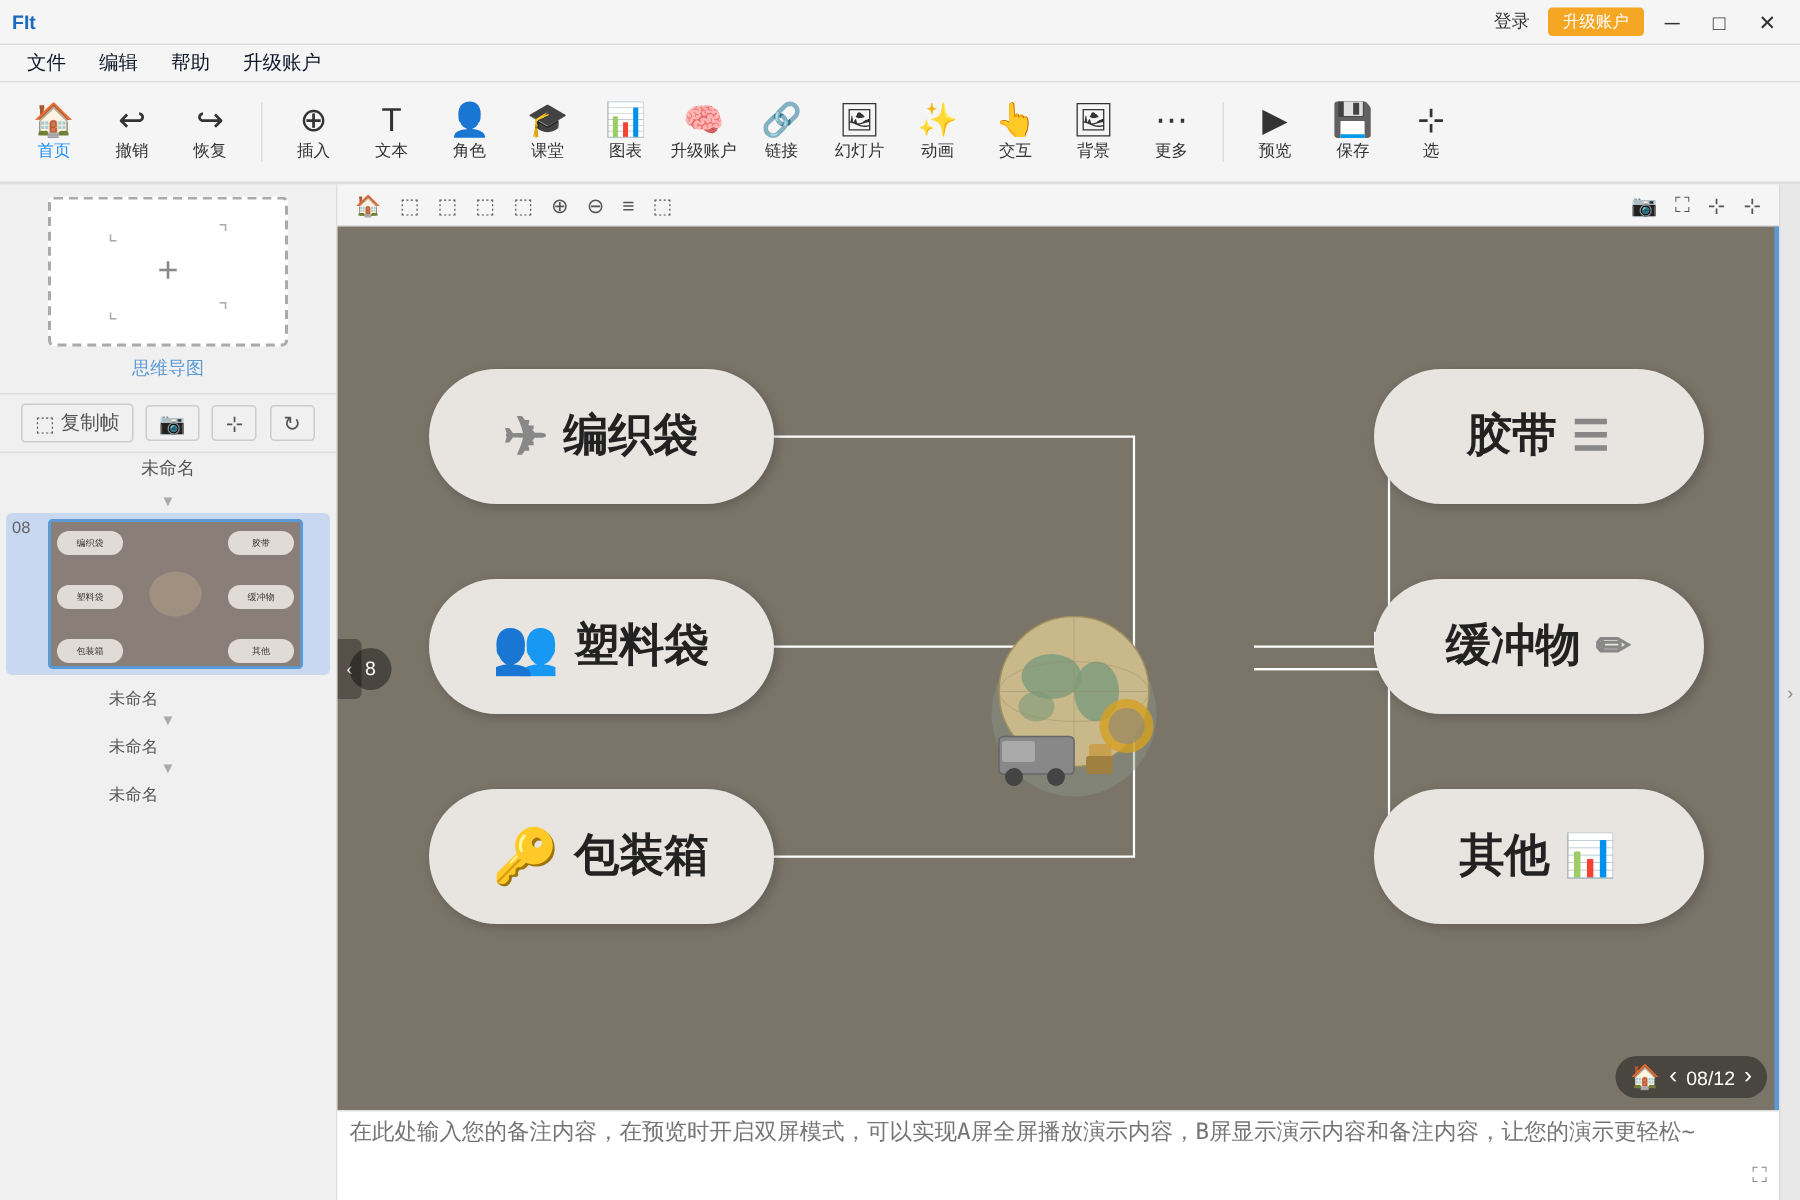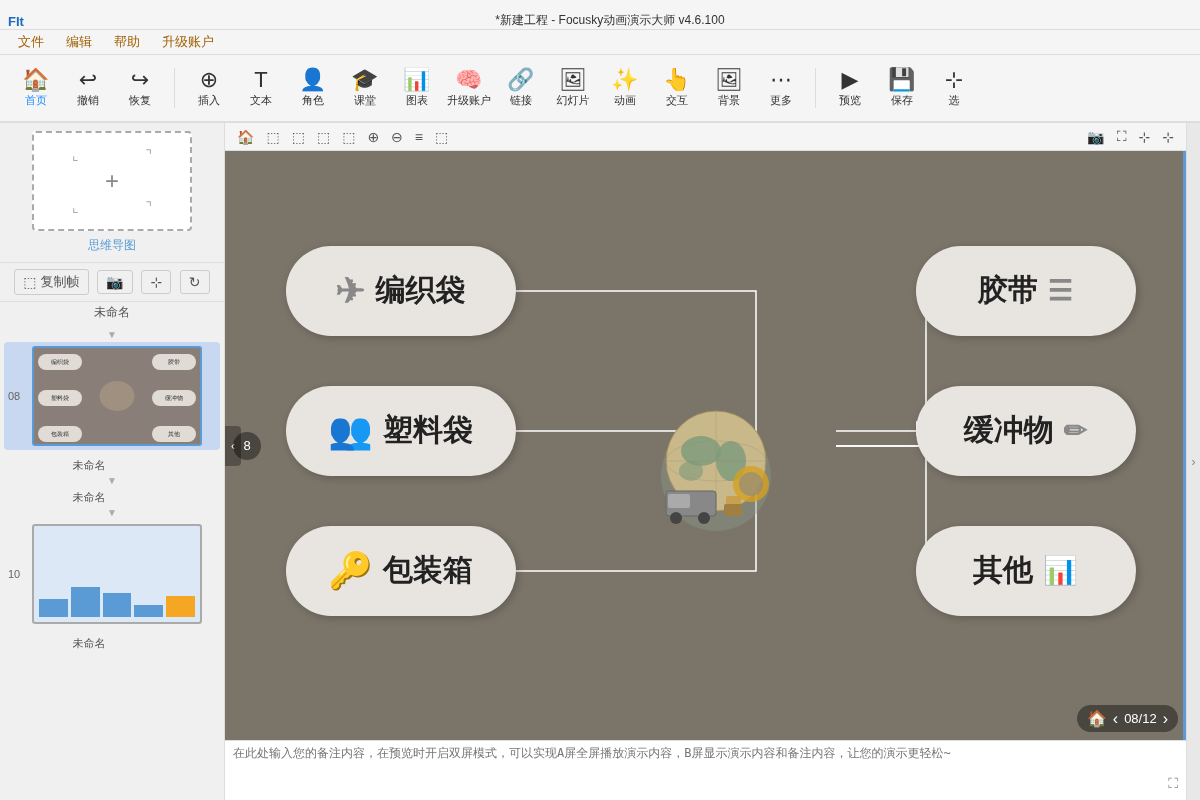--- a/index.html
+++ b/index.html
@@ -3,21 +3,21 @@
   <meta charset="utf-8">
   <style>
     * { box-sizing: border-box; margin: 0; padding: 0; }
     body { font-family: 'Microsoft YaHei', sans-serif; width: 1200px; height: 800px; overflow: hidden; background: #f0f0f0; }
 
     
     #titlebar {
       height: 30px;
       background: #f5f5f5;
       display: flex;
-      align-items: flex-end;
+      align-items: center;
       justify-content: space-between;
       border-bottom: 1px solid #ddd;
       padding: 0 8px;
       font-size: 12px;
       color: #333;
     }
     #titlebar .left-controls { display: flex; gap: 6px; align-items: center; }
     #titlebar .title { flex: 1; text-align: center; font-size: 12px; }
     #titlebar .right-controls { display: flex; align-items: center; gap: 6px; }
     .title-btn { background: none; border: none; font-size: 12px; cursor: pointer; padding: 2px 6px; color: #333; }
@@ -28,21 +28,21 @@
     #menubar {
       height: 25px;
       background: #f5f5f5;
       display: flex;
       align-items: center;
       padding: 0 8px;
       gap: 2px;
       border-bottom: 1px solid #ddd;
       font-size: 13px;
     }
-    .menu-item { padding: 2px 10px; cursor: pointer; color: #a16207; }
+    .menu-item { padding: 2px 10px; cursor: pointer; color: #0f172a; }
 
     
     #toolbar {
       height: 68px;
       background: #f5f5f5;
       display: flex;
       align-items: center;
       padding: 0 10px;
       gap: 4px;
       border-bottom: 2px solid #ddd;
@@ -96,21 +96,21 @@
     .sidebar-tool-btn {
       background: none; border: 1px solid #ccc; border-radius: 3px;
       padding: 3px 8px; cursor: pointer; font-size: 13px; color: #555;
       display: flex; align-items: center; gap: 4px;
     }
     .sidebar-tool-icon { font-size: 14px; }
     .sidebar-name { font-size: 12px; color: #555; text-align: center; padding: 2px; }
 
     .slide-list { flex: 1; overflow-y: auto; padding: 4px; }
     .slide-item {
-      display: flex; align-items: center; gap: 6px;
+      display: flex; align-items: flex-start; gap: 6px;
       margin-bottom: 8px; padding: 4px;
       cursor: pointer;
     }
     .slide-item.active { background: #c8d8f0; border-radius: 4px; }
     .slide-num { font-size: 11px; color: #666; min-width: 18px; }
     .slide-thumb {
       width: 170px; height: 100px;
       background: #8a7f78;
       border-radius: 3px;
       border: 2px solid #aaa;
@@ -151,21 +151,21 @@
     
     #note-area {
       height: 60px;
       background: white;
       border-top: 1px solid #ddd;
       padding: 4px 8px;
       position: relative;
     }
     .note-input {
       width: 100%; height: 100%; border: none; outline: none;
-      font-size: 12px; color: #b91c1c; resize: none; background: transparent;
+      font-size: 15px; color: #b91c1c; resize: none; background: transparent;
     }
     .note-expand-btn {
       position: absolute; right: 8px; bottom: 8px;
       background: none; border: none; cursor: pointer; font-size: 14px; color: #888;
     }
 
     
     #right-handle {
       width: 14px;
       background: #e8e8e8;
@@ -324,21 +324,27 @@
       background: #e8f4ff;
     }
   </style>
 </head>
 <body>
 
 <div id="titlebar">
   <div class="left-controls">
     <span style="font-size:13px;font-weight:bold;color:#1a6ac0;margin-right:4px;">FIt</span>
   </div>
-  <div class="title">*新建工程 - Focusky动画演示大师  v4.6.100</div>
+  <div class="right-controls">
+    <button class="title-btn">登录</button>
+    <button class="upgrade-btn">升级账户</button>
+    <button class="window-btn">─</button>
+    <button class="window-btn">□</button>
+    <button class="window-btn">✕</button>
+  </div>
 </div>
 
 <div id="menubar">
   <span class="menu-item">文件</span>
   <span class="menu-item">编辑</span>
   <span class="menu-item">帮助</span>
   <span class="menu-item">升级账户</span>
 </div>
 
 <div id="toolbar">
@@ -486,34 +492,20 @@
       <div class="slide-collapse">
         <span>▼</span>
       </div>
 
       <div class="slide-item-name">未命名</div>
 
       <div class="slide-collapse">
         <span>▼</span>
       </div>
 
-      <div class="slide-item">
-        <span class="slide-num">10</span>
-        <div class="slide-thumb">
-          <div class="thumb-content thumb10" style="background:#dce8f5;">
-            <div style="position:absolute;bottom:5px;left:5px;right:5px;height:30px;display:flex;gap:3px;align-items:flex-end;">
-              <div style="background:#5b9bd5;flex:1;height:60%;"></div>
-              <div style="background:#5b9bd5;flex:1;height:100%;"></div>
-              <div style="background:#5b9bd5;flex:1;height:80%;"></div>
-              <div style="background:#5b9bd5;flex:1;height:40%;"></div>
-              <div style="background:#f5a623;flex:1;height:70%;"></div>
-            </div>
-          </div>
-        </div>
-      </div>
       <div class="slide-item-name">未命名</div>
 
     </div>
   </div>
 
   <div id="canvas-area">
 
     <div id="canvas-toolbar">
       <div class="canvas-tools-left">
         <button class="canvas-tool-btn">🏠</button>

